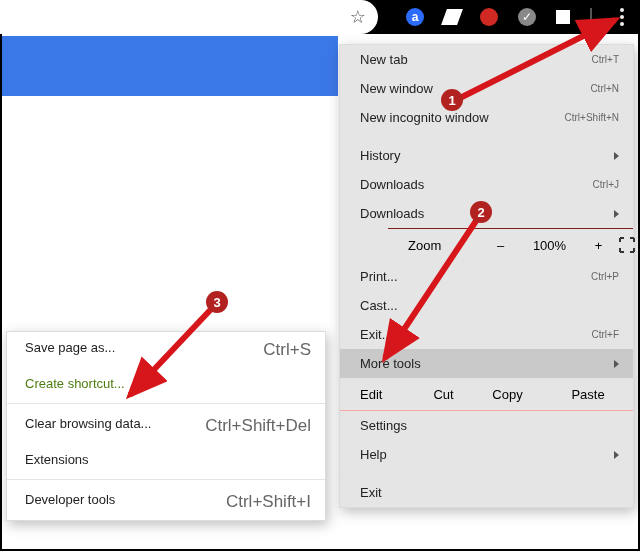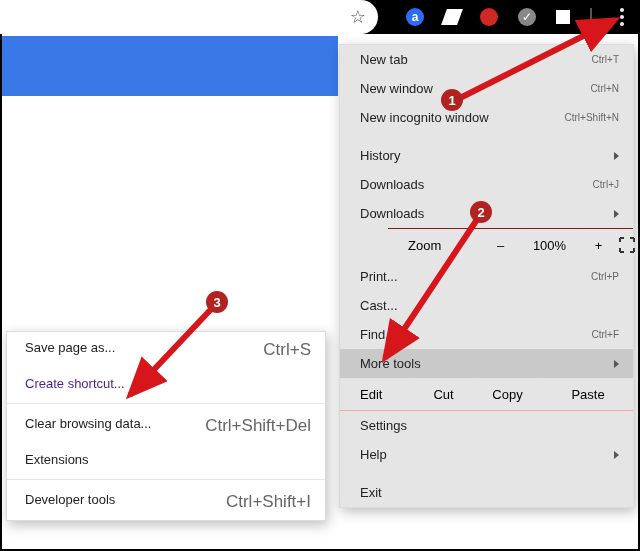--- a/index.html
+++ b/index.html
@@ -89,21 +89,21 @@
   }
   .editrow > div:first-child{border-left:none; justify-content:flex-start; padding-left:20px;}
   .elabel{flex:0 0 74px;} .ecut{flex:0 0 58px;} .ecopy{flex:0 0 70px;} .epaste{flex:1;}
   
   .submenu {
     position:absolute; left:6px; bottom:30px; width:320px;
     background:#fff; border:1px solid #dcdcdc;
     box-shadow: 2px 4px 12px rgba(0,0,0,0.25);
   }
   .submenu .item { padding:8px 14px 8px 18px; display:flex; justify-content:space-between; color:#222;}
-  .submenu .item.disabled { color:#4c1d95; }
+  .submenu .item.disabled { color:#4d7c0f; }
   .submenu .item .right{ color:#666; font-size:17px;}
   .submenu hr { border:none; border-top:1px solid #e4e4e4; margin:4px 0;}
   
   svg.arrow { position:absolute; pointer-events:none; }
   .badge {
     position:absolute; width:22px;height:22px;border-radius:50%;
     background:#b12220; color:#fff; display:flex; align-items:center; justify-content:center;
     font-size:13px; font-weight:bold;
   }
 </style>
@@ -173,21 +173,21 @@
     </div>
   </div>
   <div class="item">
     <span>Print...</span>
     <span class="right">Ctrl+P</span>
   </div>
   <div class="item">
     <span>Cast...</span>
   </div>
   <div class="item">
-    <span>Find...</span>
+    <span>Exit...</span>
     <span class="right">Ctrl+F</span>
   </div>
   <div class="item hov">
     <span>More tools</span>
     <span class="right">
         <span class="caret"></span>
       </span>
   </div>
   <div class="editrow">
     <div class="elabel">Edit</div>

